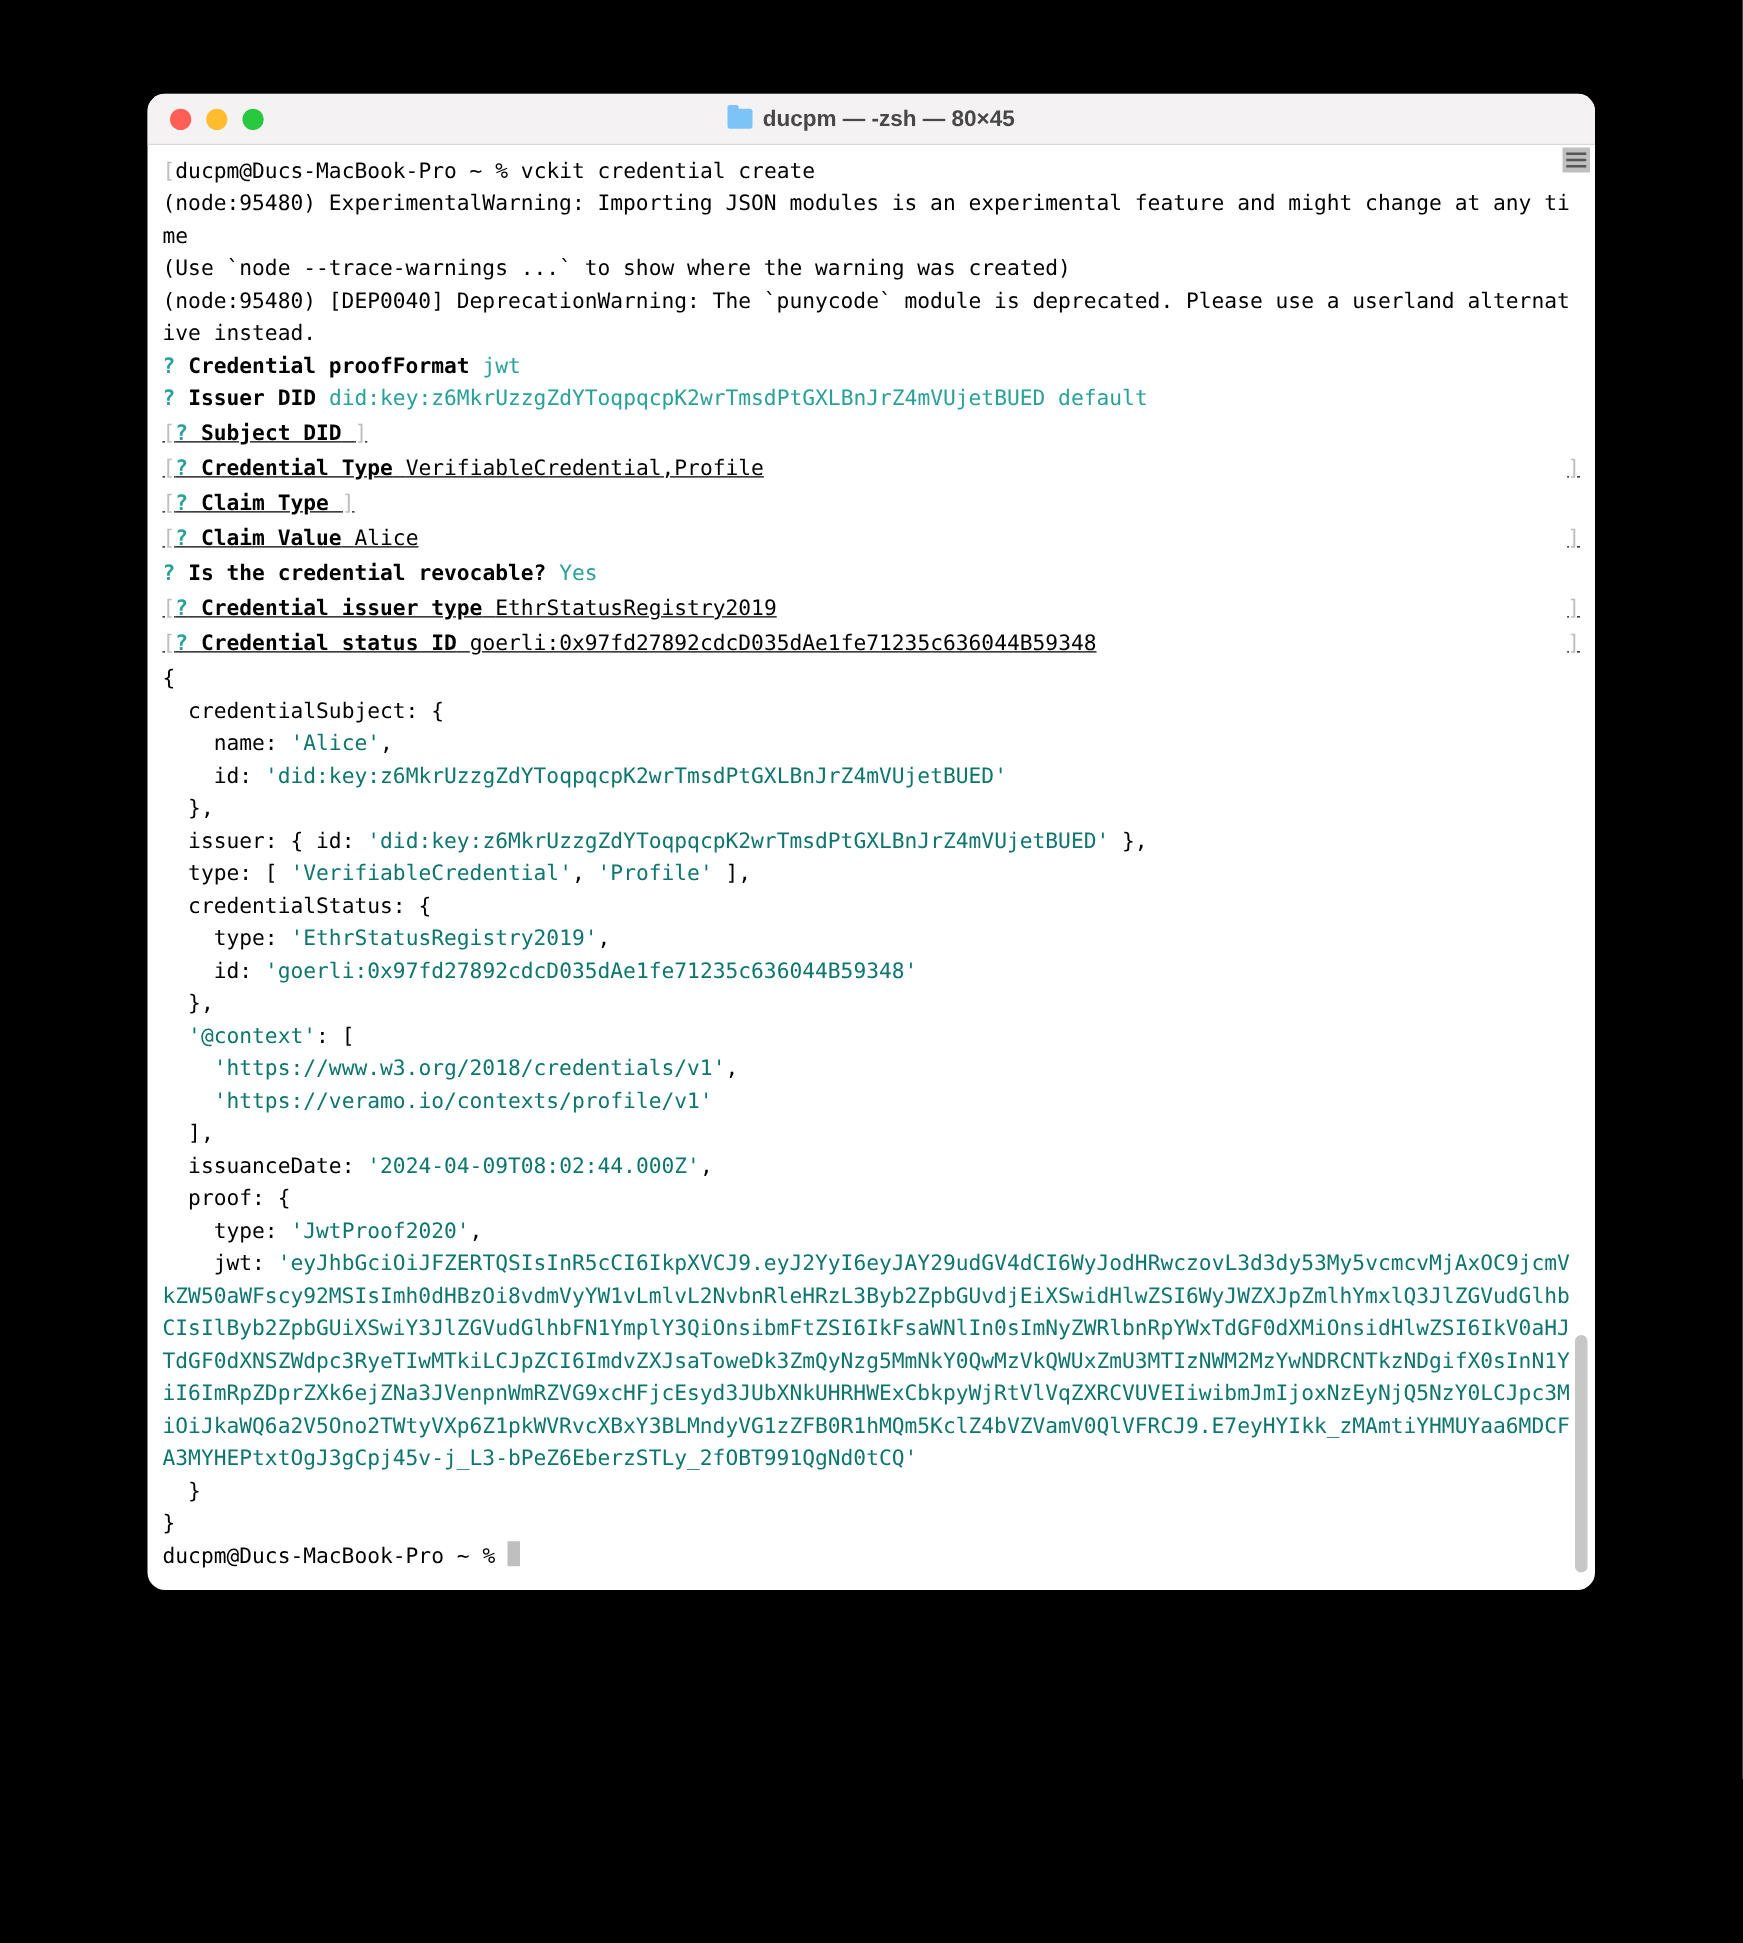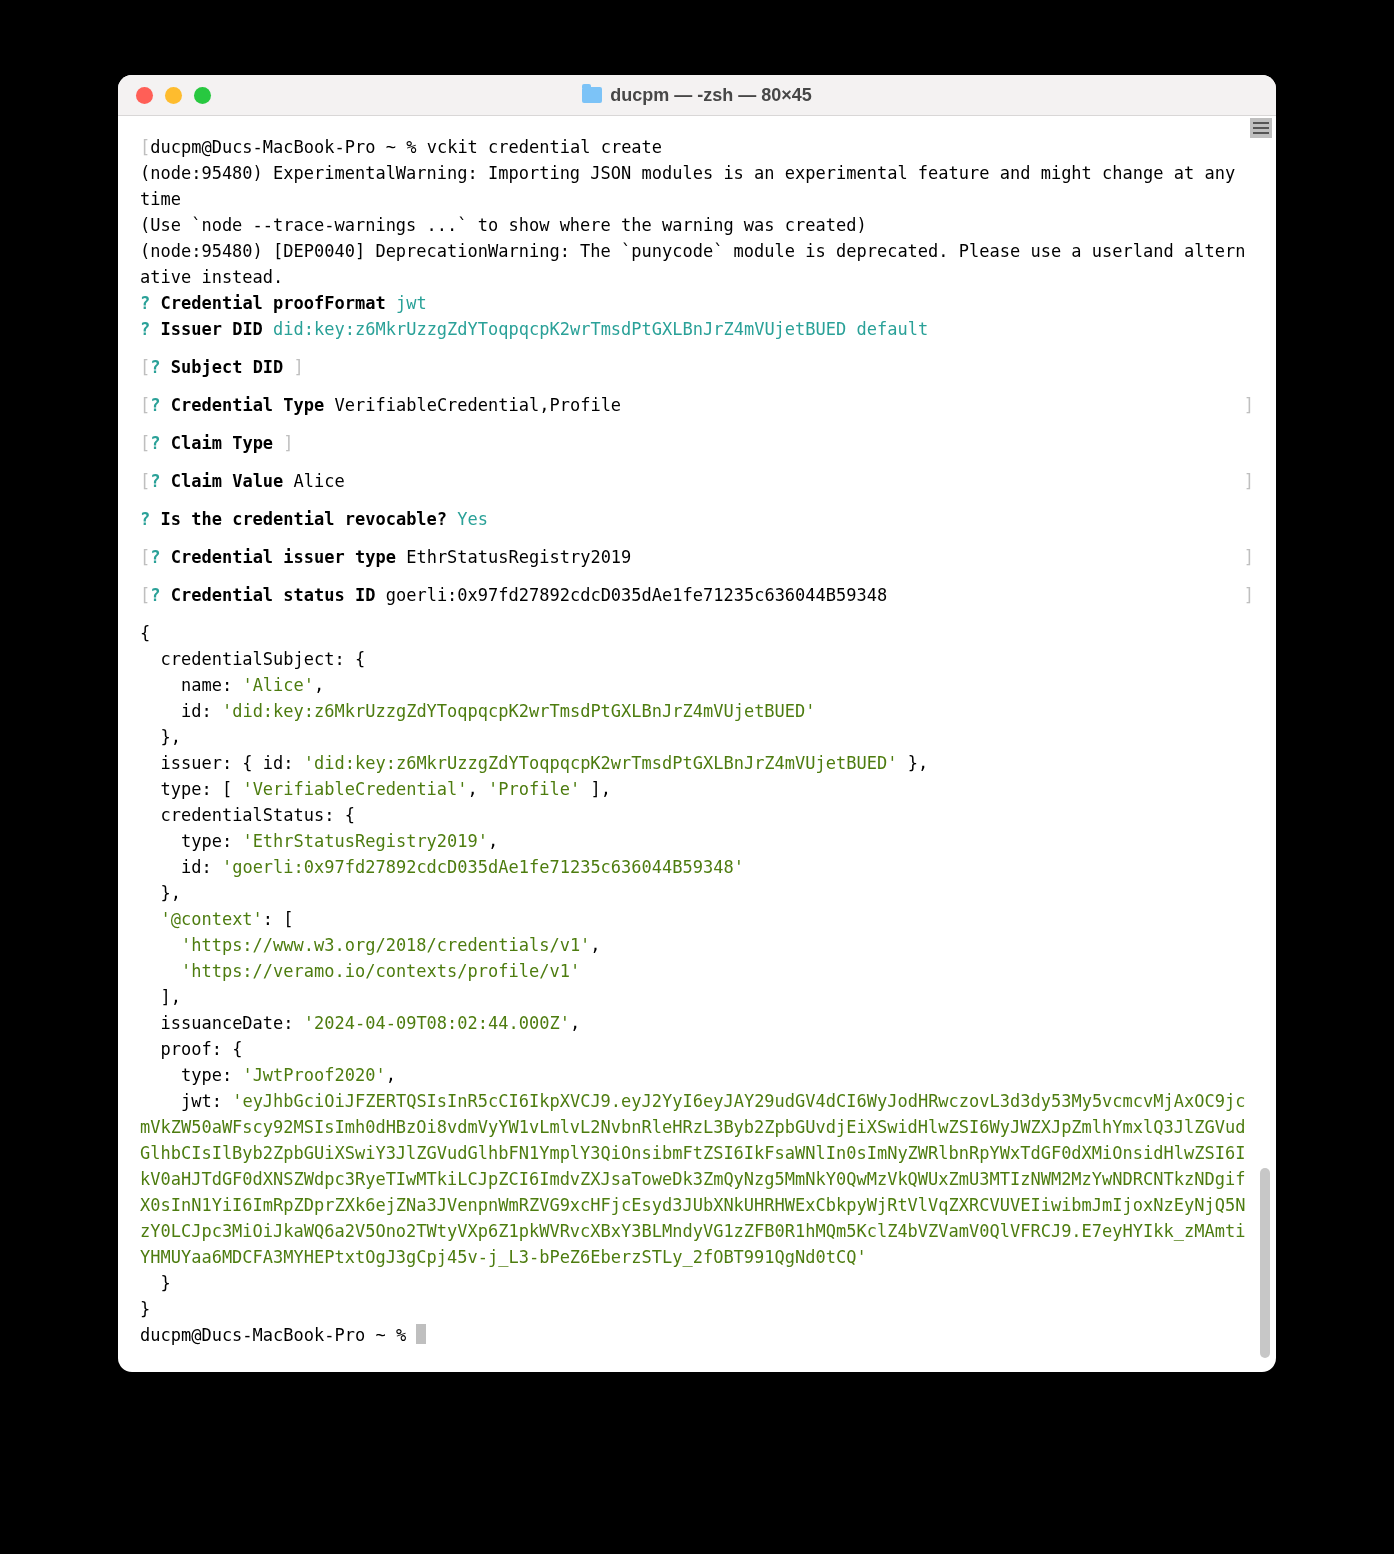--- a/index.html
+++ b/index.html
@@ -64,21 +64,21 @@
     top: -3px; left: 0;
     width: 9px; height: 4px;
     background: #7cc3f7;
     border-radius: 2px 2px 0 0;
   }
   .term-body {
     position: relative;
     padding: 6px 0 12px 0;
   }
   pre.term {
-    margin: 12px;
+    margin: 2px;
     padding: 0 10px 0 10px;
     font-size: 17px;
     line-height: 26px;
     white-space: pre-wrap;
     word-break: break-all;
     color: #000;
   }
   .hamburger {
     position: absolute;
     top: 2px;
@@ -97,30 +97,30 @@
   .scrollbar {
     position: absolute;
     right: 6px;
     bottom: 14px;
     width: 10px;
     height: 190px;
     background: #c7c7c7;
     border-radius: 5px;
   }
   .teal  { color: #2aa198; }
-  .green { color: #4d7c0f; }
+  .green { color: #0f766e; }
   .bold  { font-weight: 700; }
   .dim   { color: #bfbfbf; }
   .cursor {
     display: inline-block;
     width: 10px; height: 20px;
     background: #bfbfbf;
     vertical-align: -3px;
   }
-  .row { display: flex; }
+  .row { display: flex; text-decoration: underline; }
   .row .left { flex: 0 0 auto; }
   .row .mid  { flex: 1 1 auto; white-space: pre-wrap; word-break: break-all; }
   .row .right{ flex: 0 0 auto; }
 </style>
 </head>
 <body>
 
 <div class="window">
 
   <div class="titlebar">

